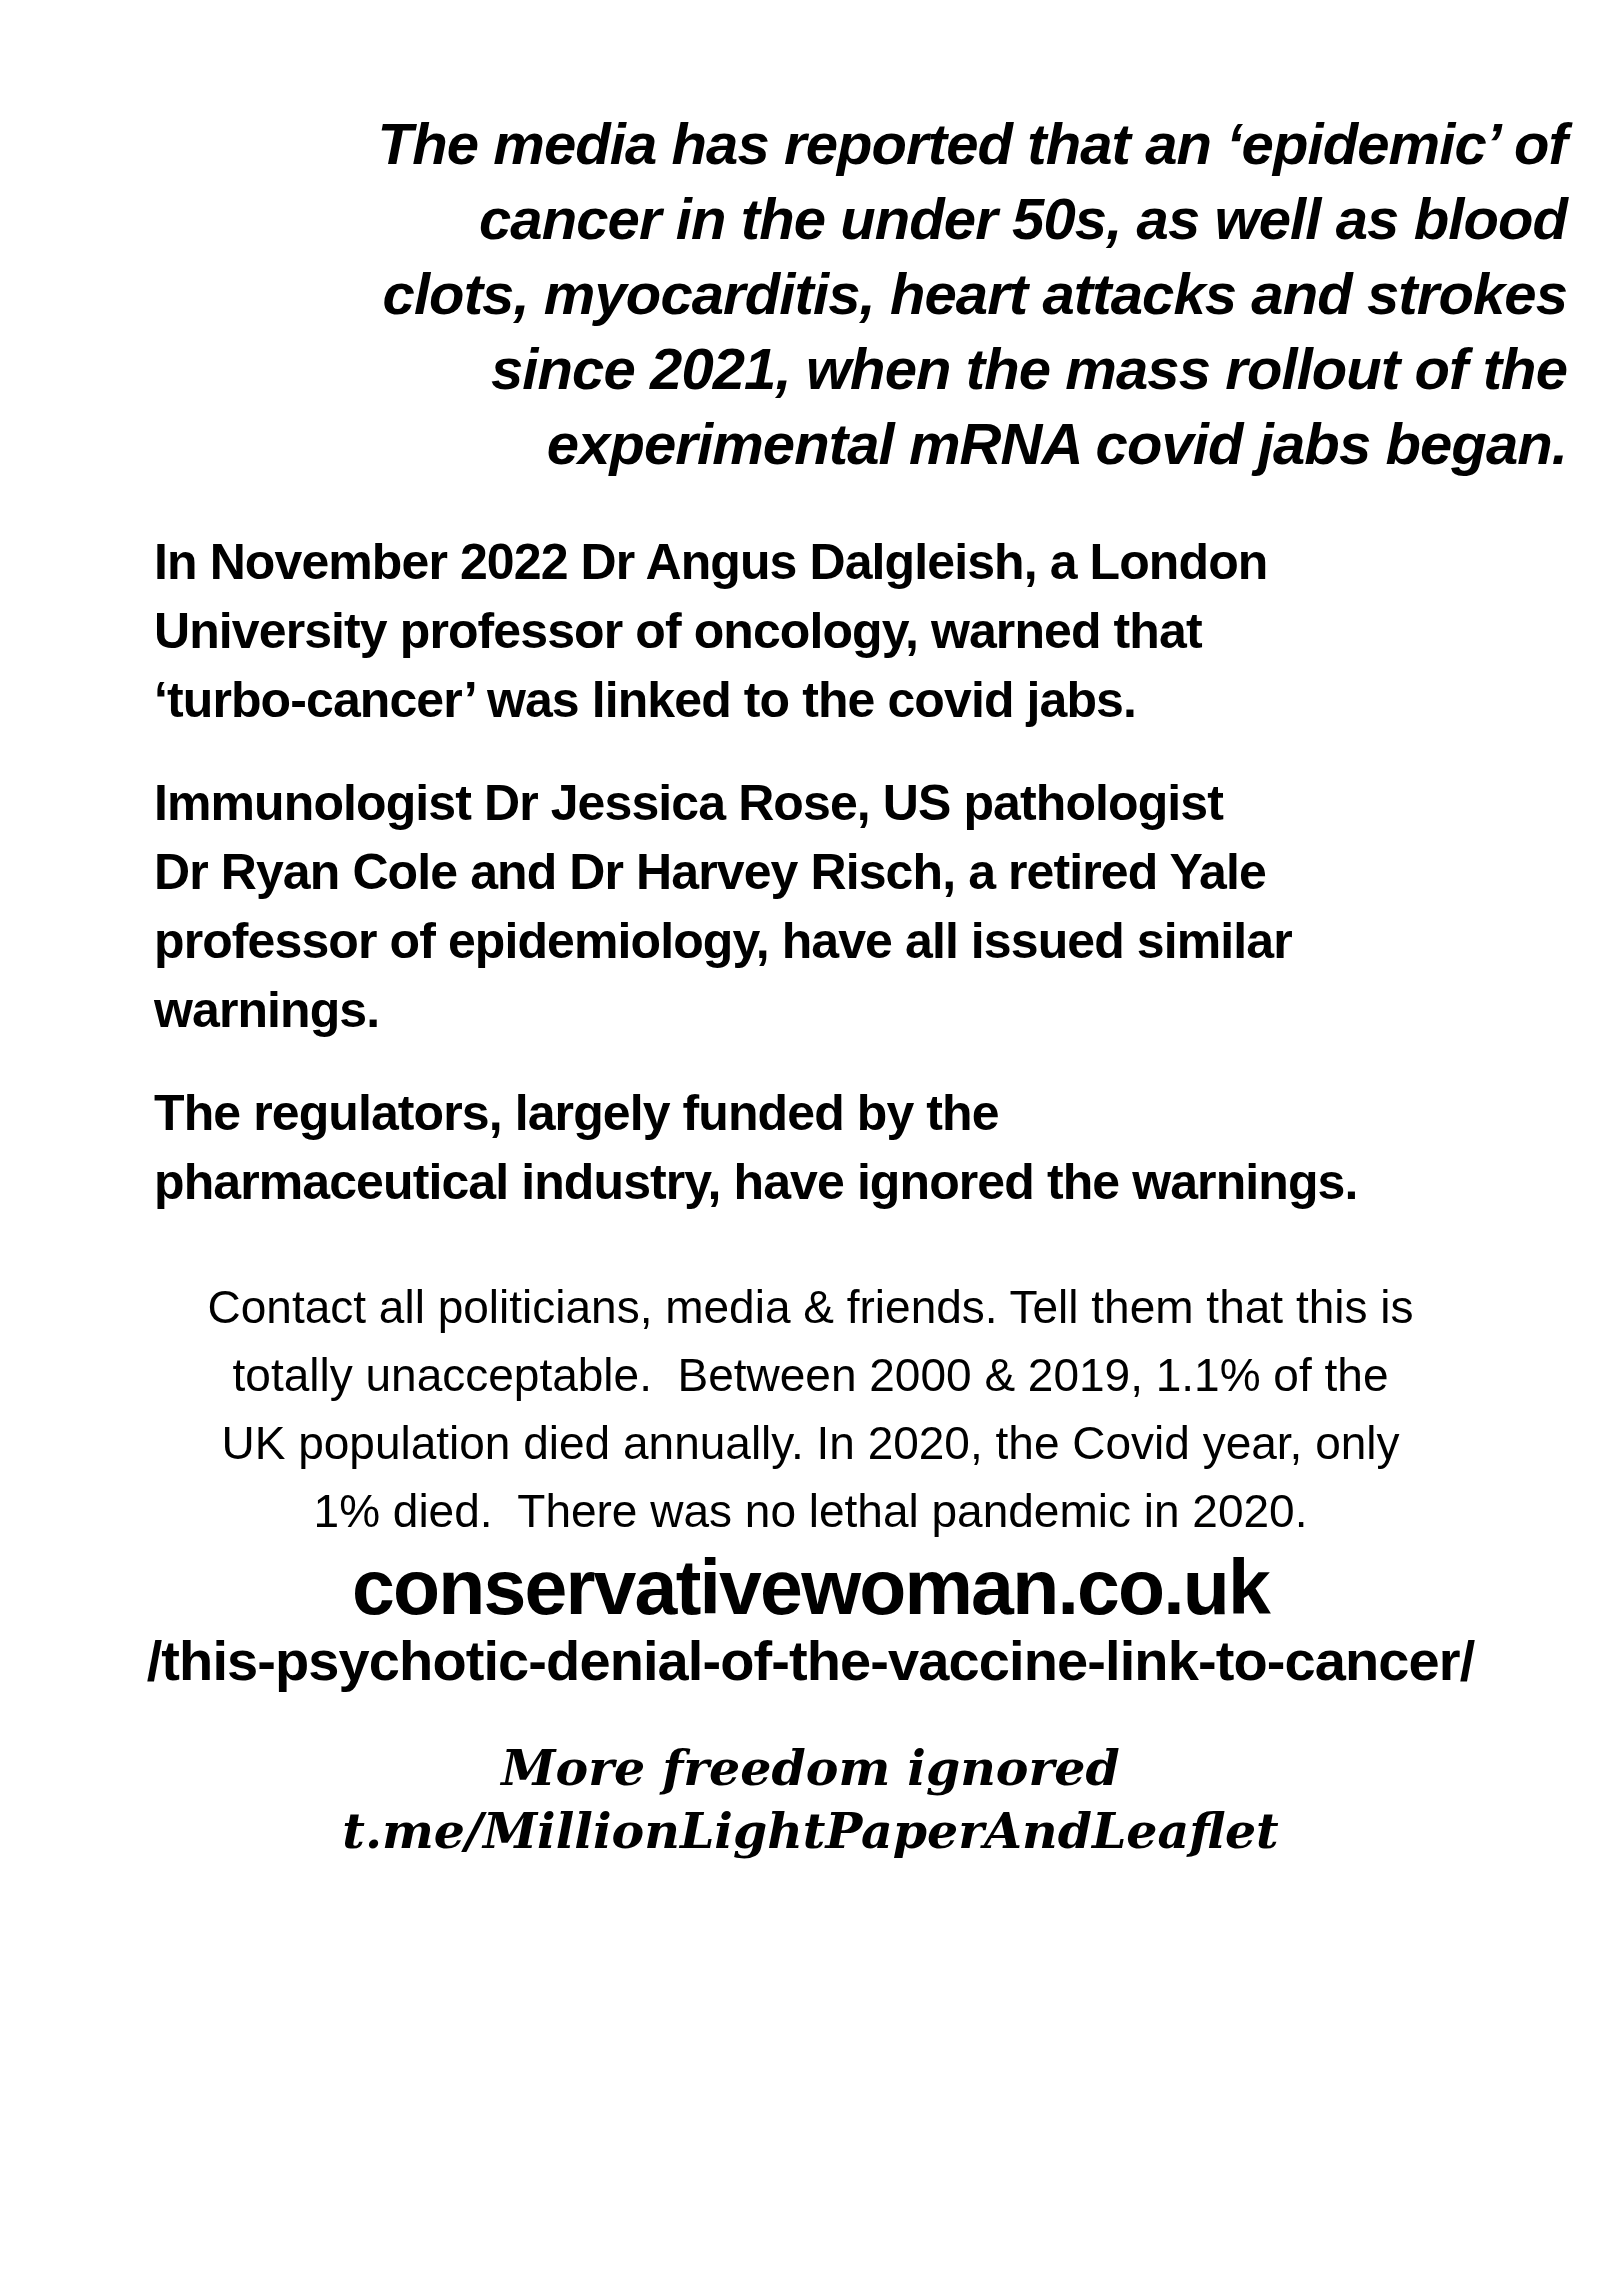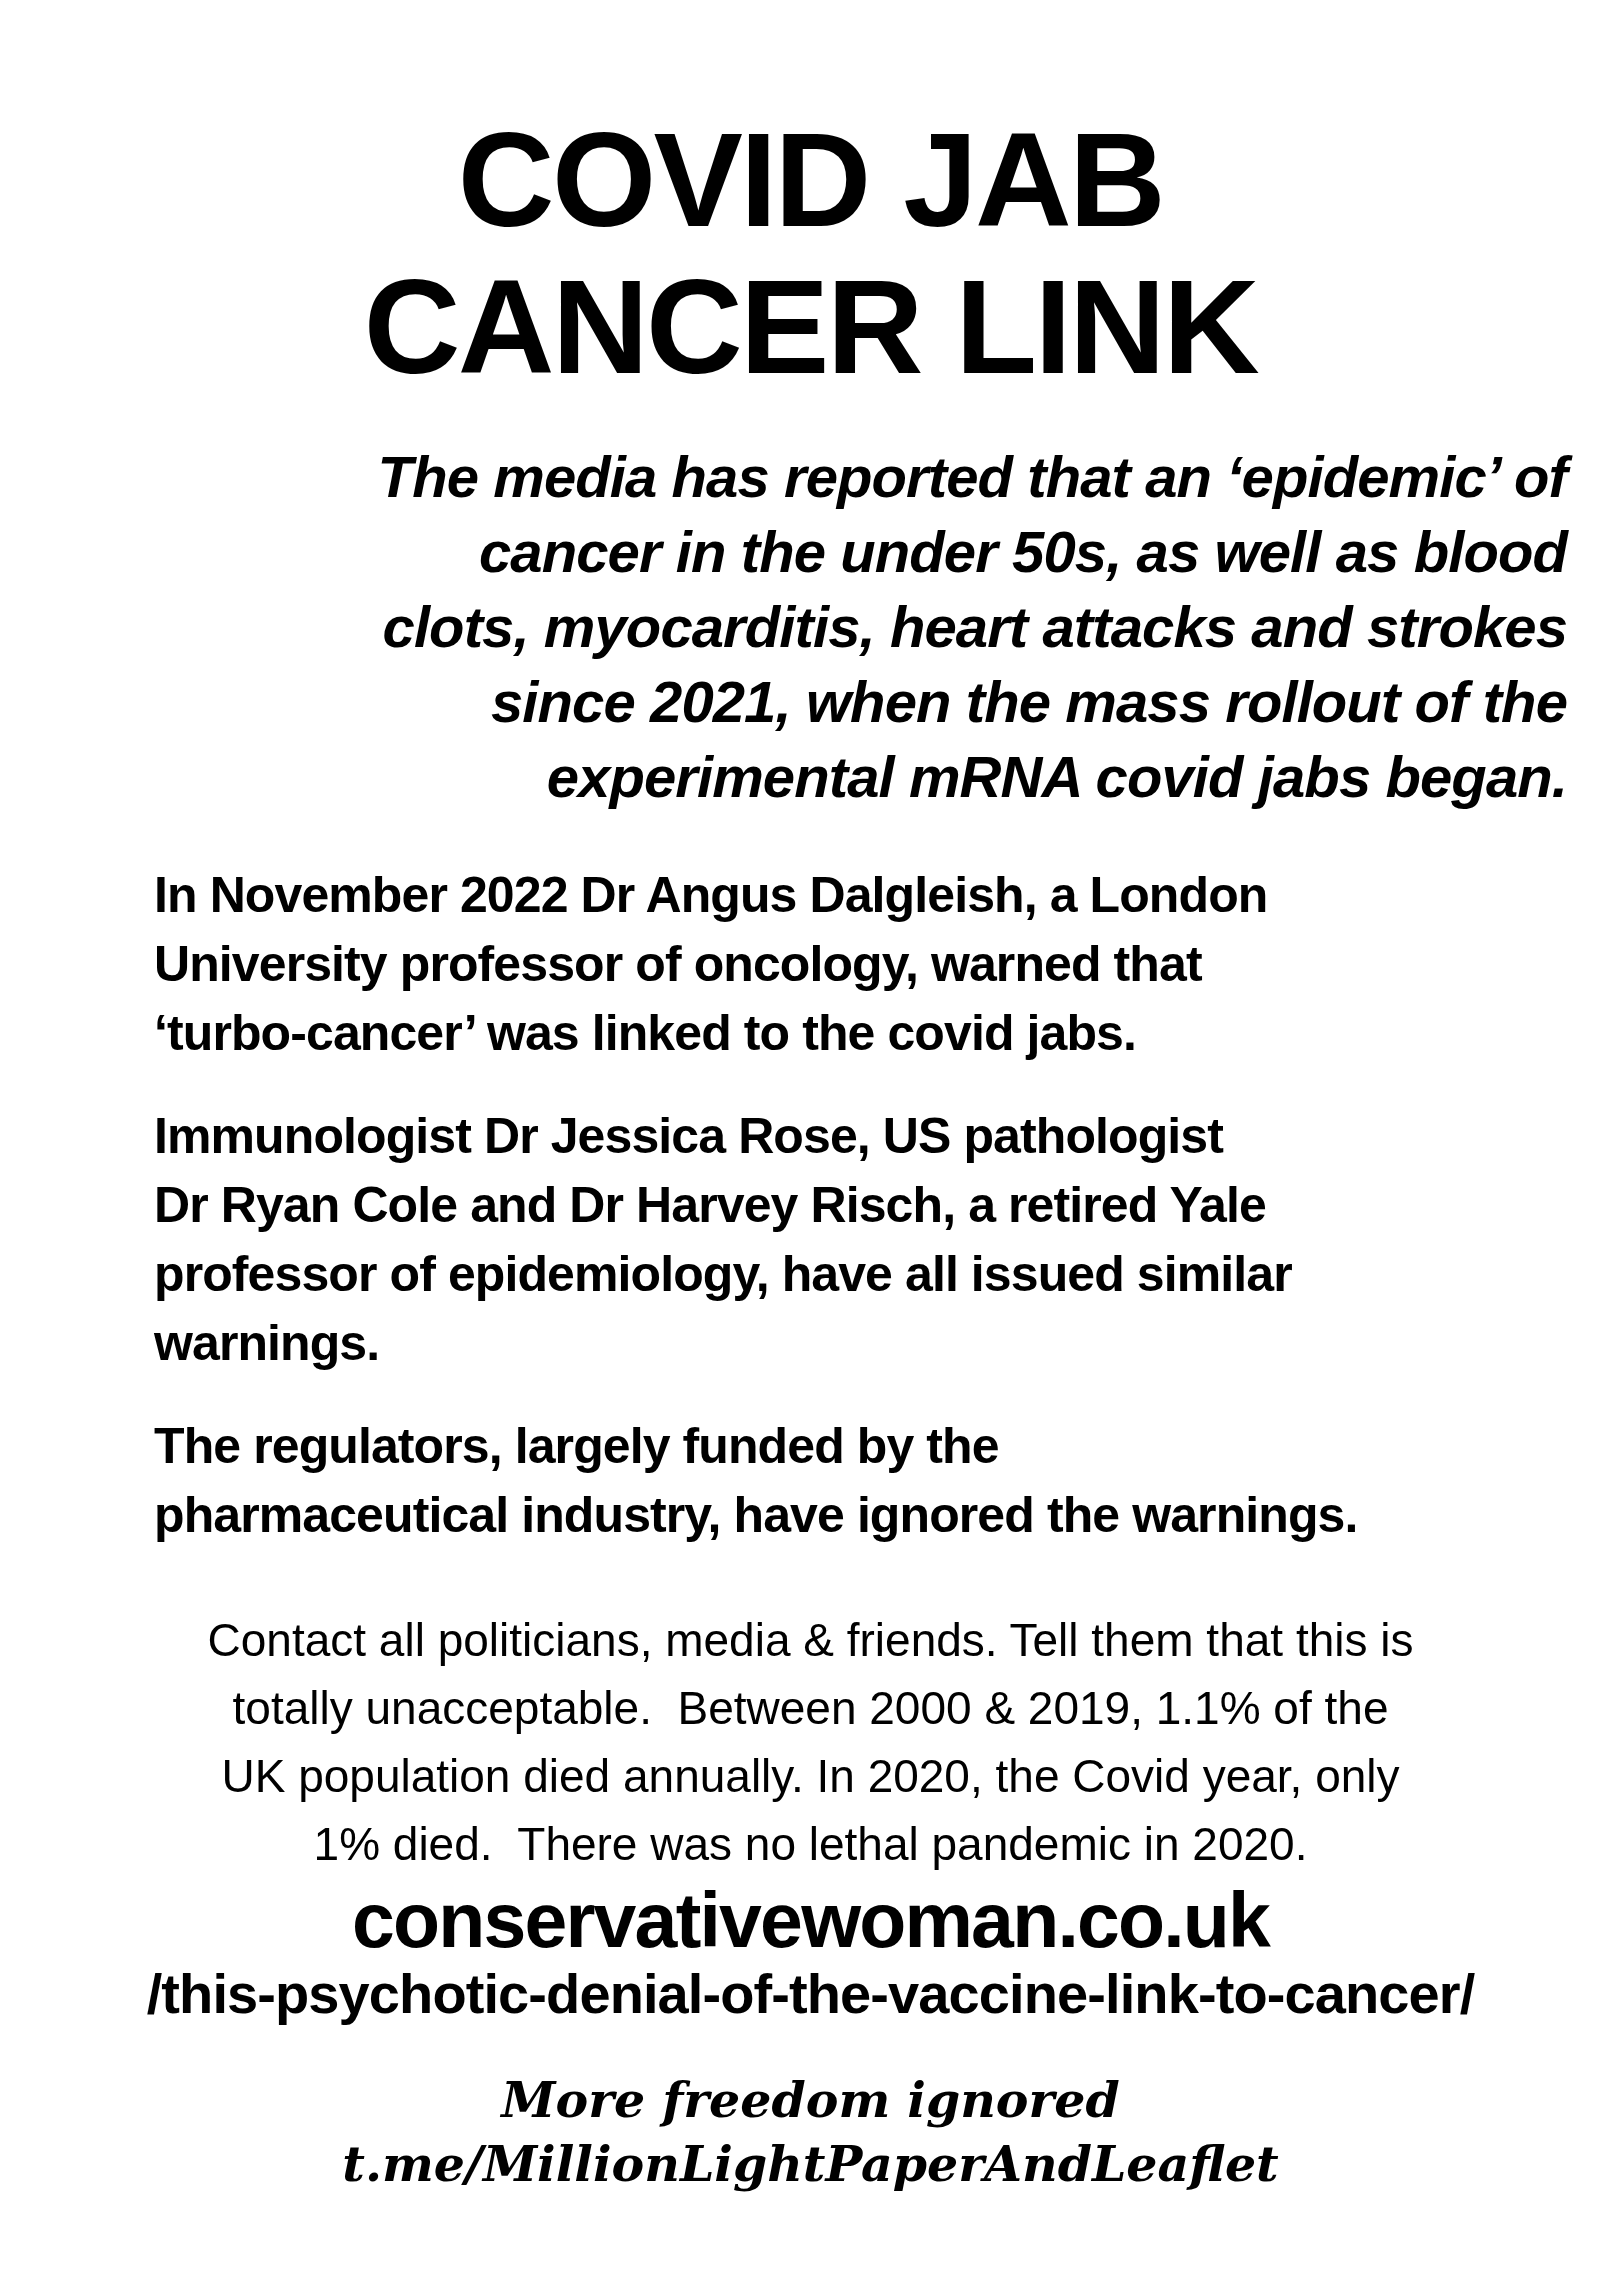--- a/index.html
+++ b/index.html
@@ -81,22 +81,20 @@
     font-weight: 700;
     font-size: 49px;
     line-height: 1.3;
   }
 </style>
 </head>
 <body>
 
 <div class="page">
 
-  <h1 class="title multiline">COVID JAB
-CANCER LINK</h1>
 
   <div class="lead multiline">The media has reported that an ‘epidemic’ of
 cancer in the under 50s, as well as blood
 clots, myocarditis, heart attacks and strokes
 since 2021, when the mass rollout of the
 experimental mRNA covid jabs began.</div>
 
   <div class="body-para multiline">In November 2022 Dr Angus Dalgleish, a London
 University professor of oncology, warned that
 ‘turbo-cancer’ was linked to the covid jabs.</div>

